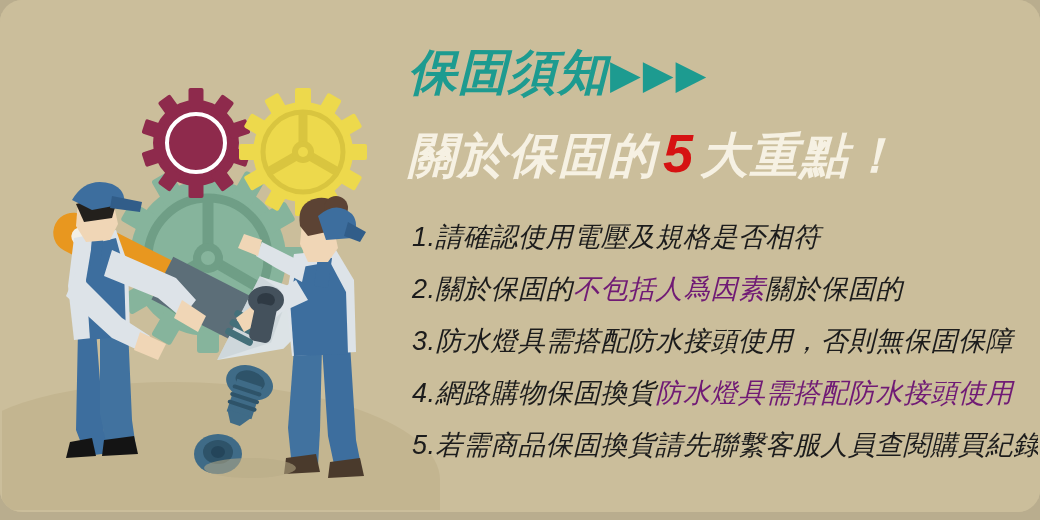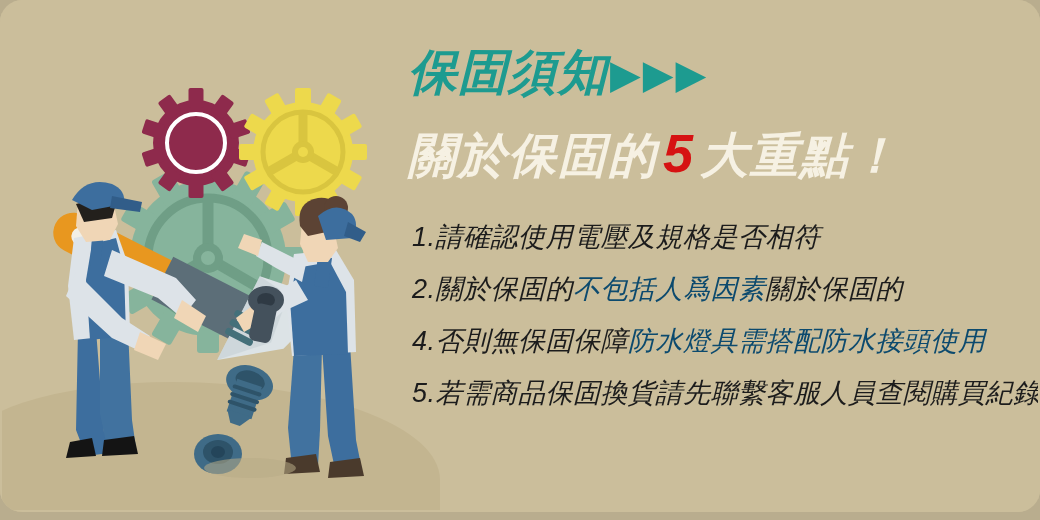--- a/index.html
+++ b/index.html
@@ -100,21 +100,21 @@
   .list-item {
     font-size: 27px;
     line-height: 1;
     color: #1c1c1c;
     white-space: nowrap;
     margin-bottom: 25px;
     letter-spacing: 0.5px;
     font-weight: 500;
   }
   .list-item:last-child { margin-bottom: 0; text-align: center; }
-  .hl { color: #0c4a6e; }
+  .hl { color: #701a75; }
 
   
   .corner-mask {
     position: absolute;
     inset: 0;
     border-radius: 10px;
     box-shadow: inset 0 0 0 2px #cbbe9b;
     pointer-events: none;
   }
 </style>
@@ -320,21 +320,24 @@
     </div>
 
     <div class="list">
       <div class="list-item">
         <span>1.</span><span>請確認使用電壓及規格是否相符</span>
       </div>
       <div class="list-item">
         <span>2.</span><span>關於保固的</span><span class="hl">不包括人爲因素</span><span>關於保固的</span>
       </div>
       <div class="list-item">
-        <span>4.</span><span>否則無保固保障</span><span class="hl">防水燈具需搭配防水接頭使用</span>
+        <span>3.</span><span>防水燈具需搭配防水接頭使用，否則無保固保障</span>
+      </div>
+      <div class="list-item">
+        <span>4.</span><span>網路購物保固換貨</span><span class="hl">防水燈具需搭配防水接頭使用</span>
       </div>
       <div class="list-item">
         <span>5.</span><span>若需商品保固換貨請先聯繫客服人員查閱購買紀錄</span>
       </div>
     </div>
 
   </div>
 
   <div class="corner-mask"></div>
 </div>

